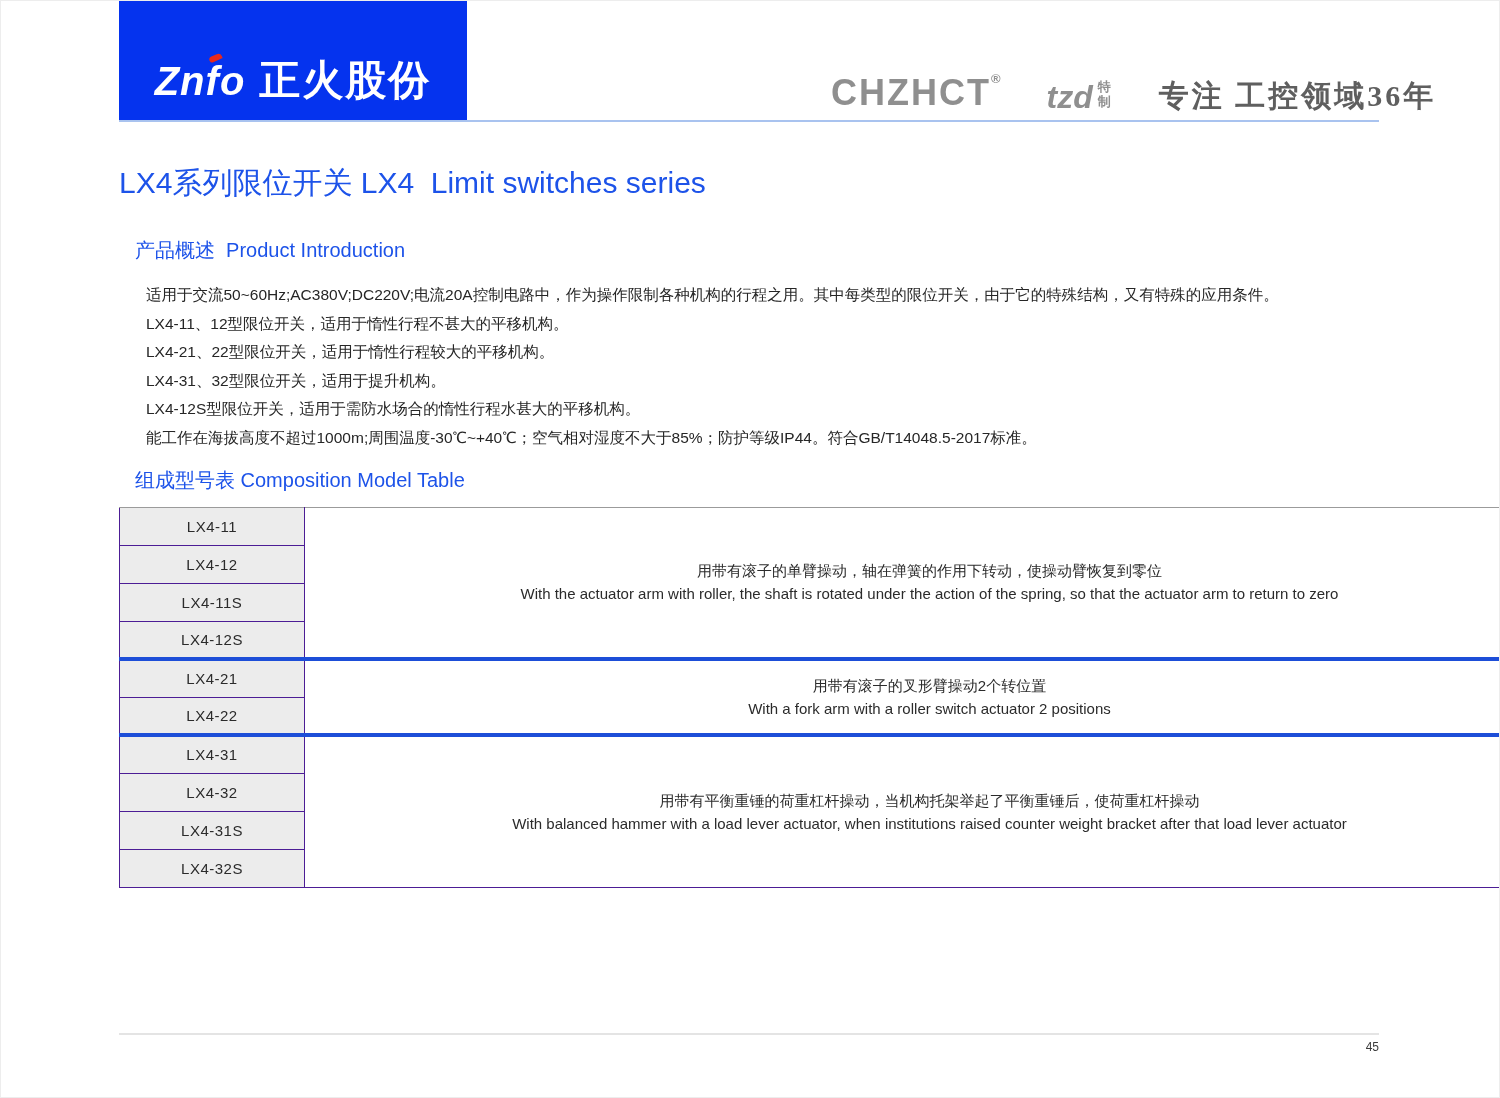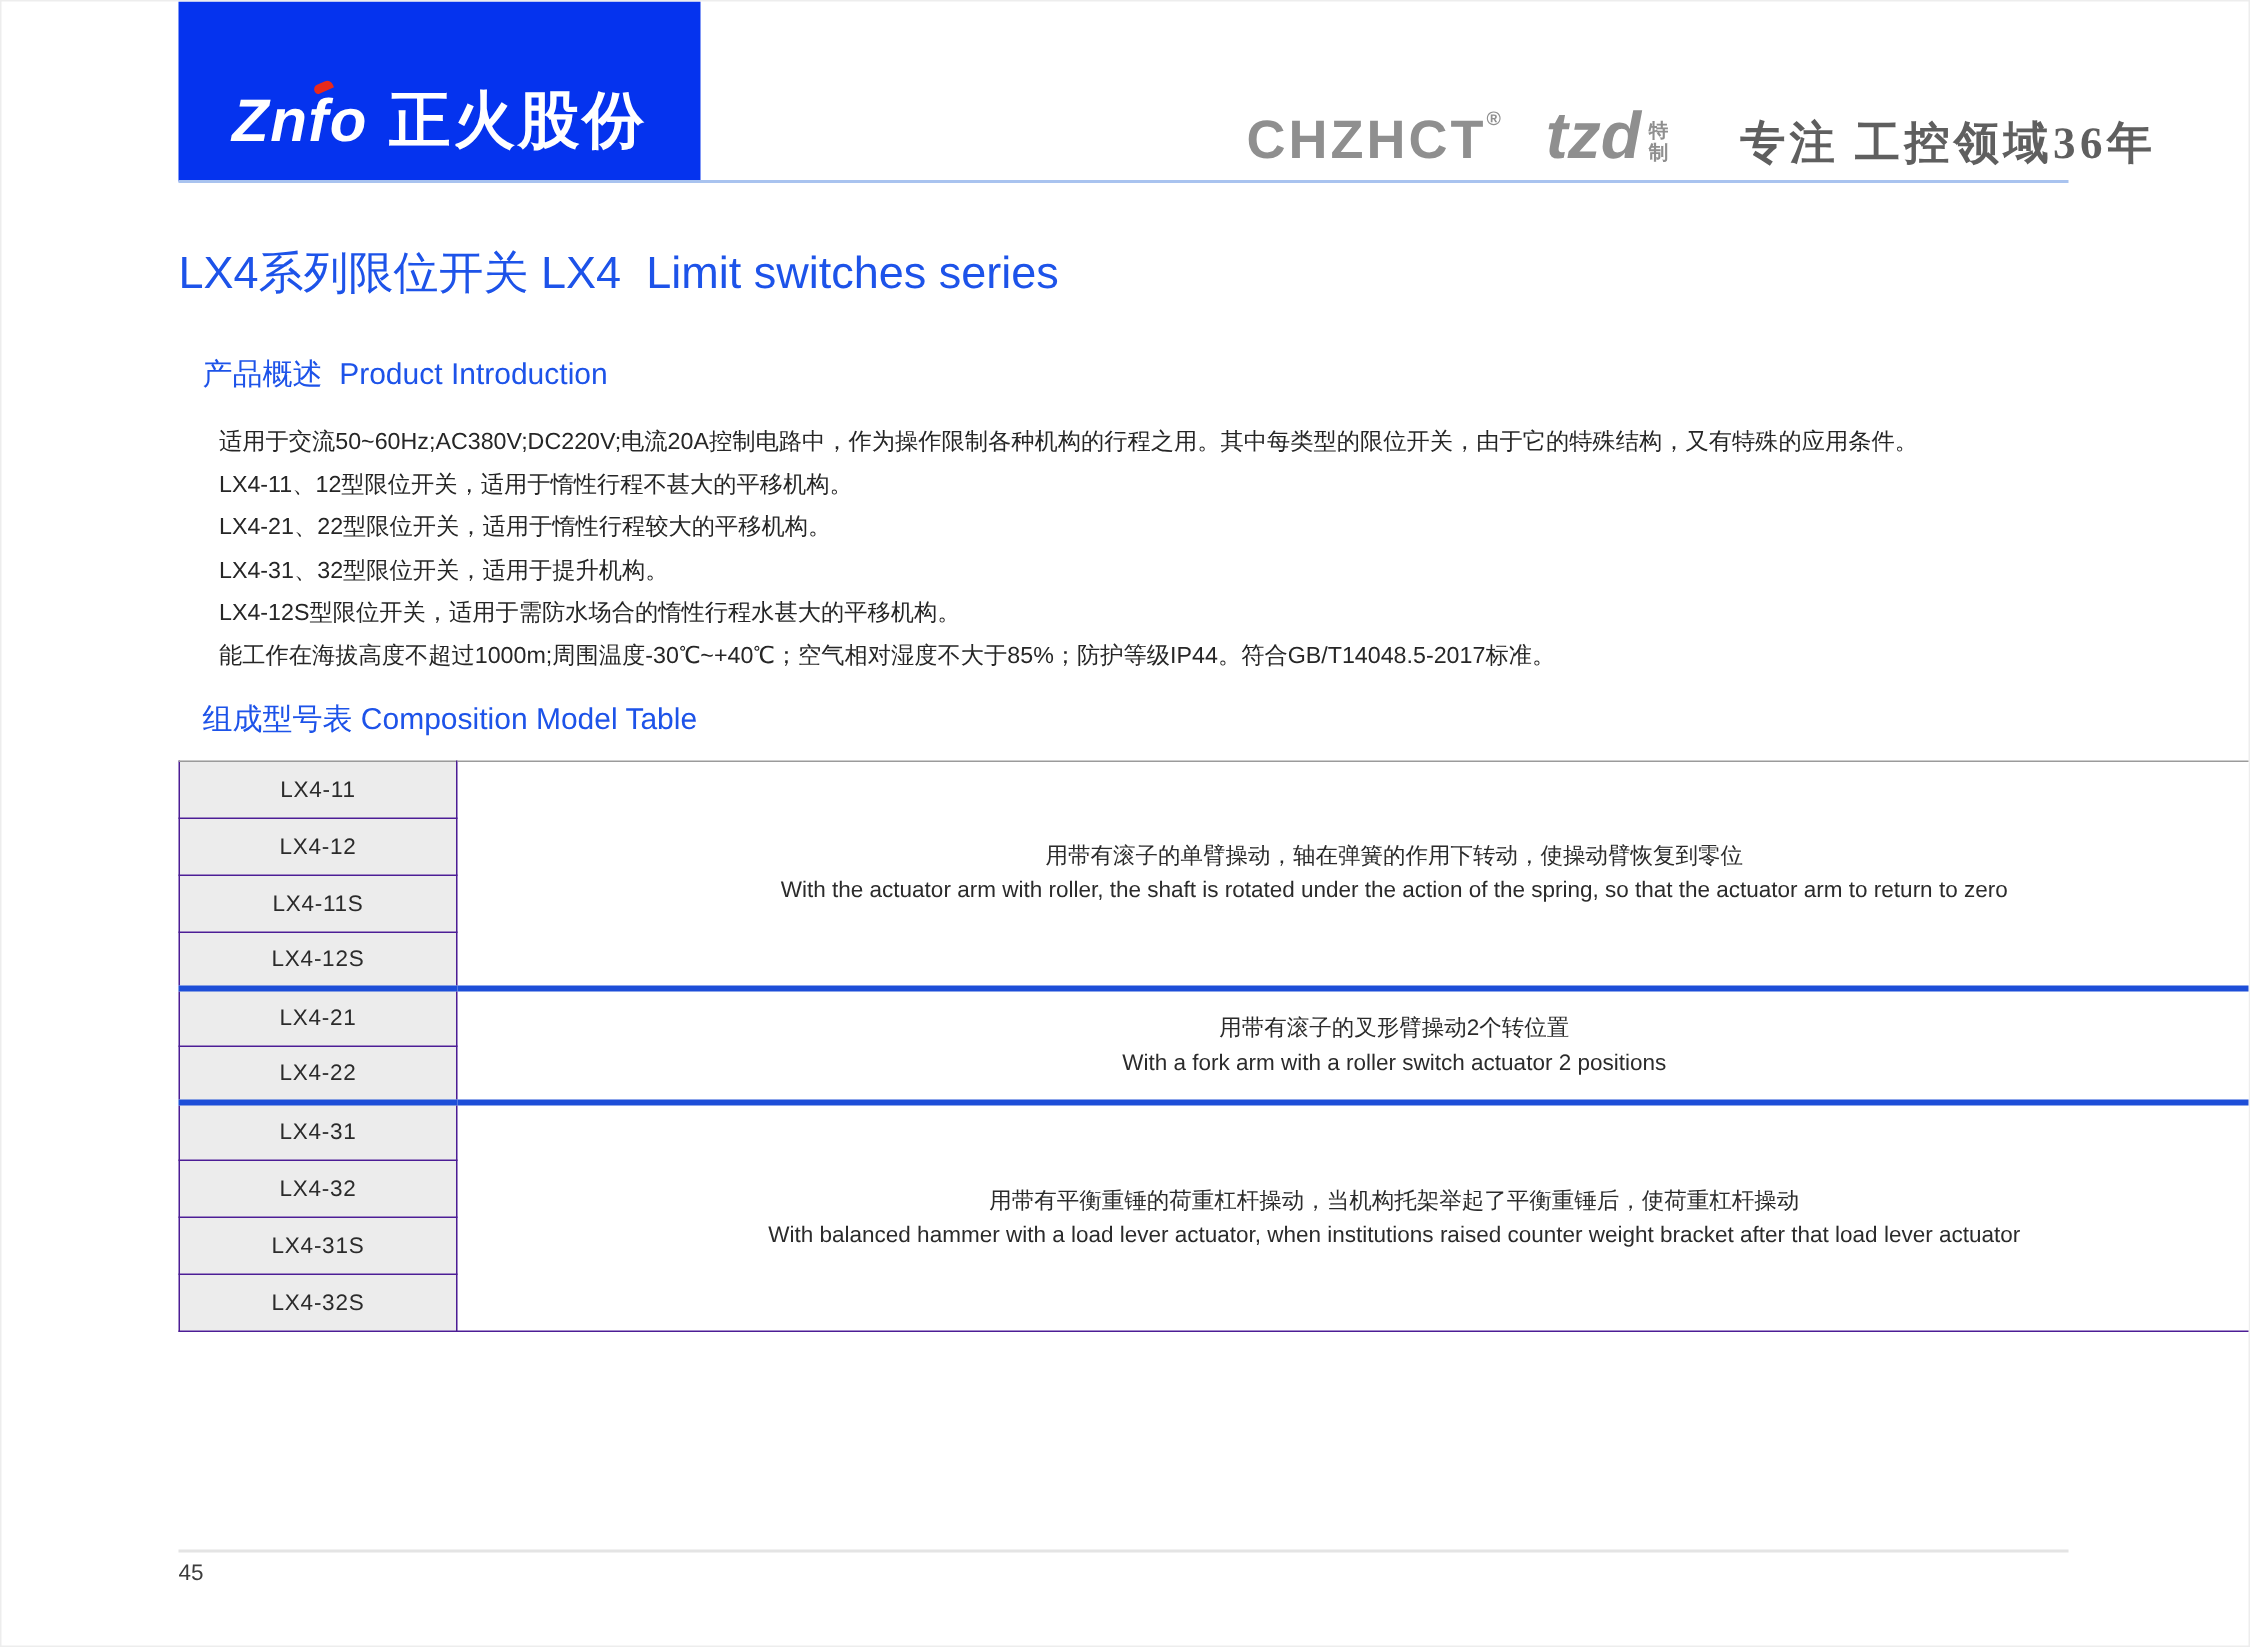--- a/index.html
+++ b/index.html
@@ -72,24 +72,24 @@
     font-size: 36px;
     line-height: 1;
     letter-spacing: 2px;
     color: #8f8f8f;
     padding-bottom: 4px;
   }
   .chzhct sup { font-size: 13px; vertical-align: 22px; letter-spacing: 0; }
   .tzd {
     font-weight: bold;
     font-style: italic;
-    font-size: 44px;
+    font-size: 32px;
     line-height: 1;
     color: #8f8f8f;
-    margin-left: 30px;
+    margin-left: 46px;
     padding-bottom: 2px;
   }
   .tzd-sub {
     display: flex;
     flex-direction: column;
     font-size: 13px;
     line-height: 1.15;
     color: #8f8f8f;
     margin-left: 5px;
     padding-bottom: 5px;
@@ -176,22 +176,22 @@
   .footer-rule {
     position: absolute;
     left: 118px; top: 1032px;
     width: 1260px; height: 2px;
     background: #e4e4e4;
   }
   .page-number {
     position: absolute;
     left: 118px; top: 1039px;
     width: 1260px;
-    text-align: left;
-    font-size: 15px;
+    text-align: right;
+    font-size: 12px;
     color: #3c3c3c;
   }
 </style>
 </head>
 <body>
 
 <div class="page">
 
   <div class="logo-block">
     <span class="logo-latin"><span>Zn</span><span class="logo-f"><span>f</span><i class="flame"></i></span><span>o</span></span>

